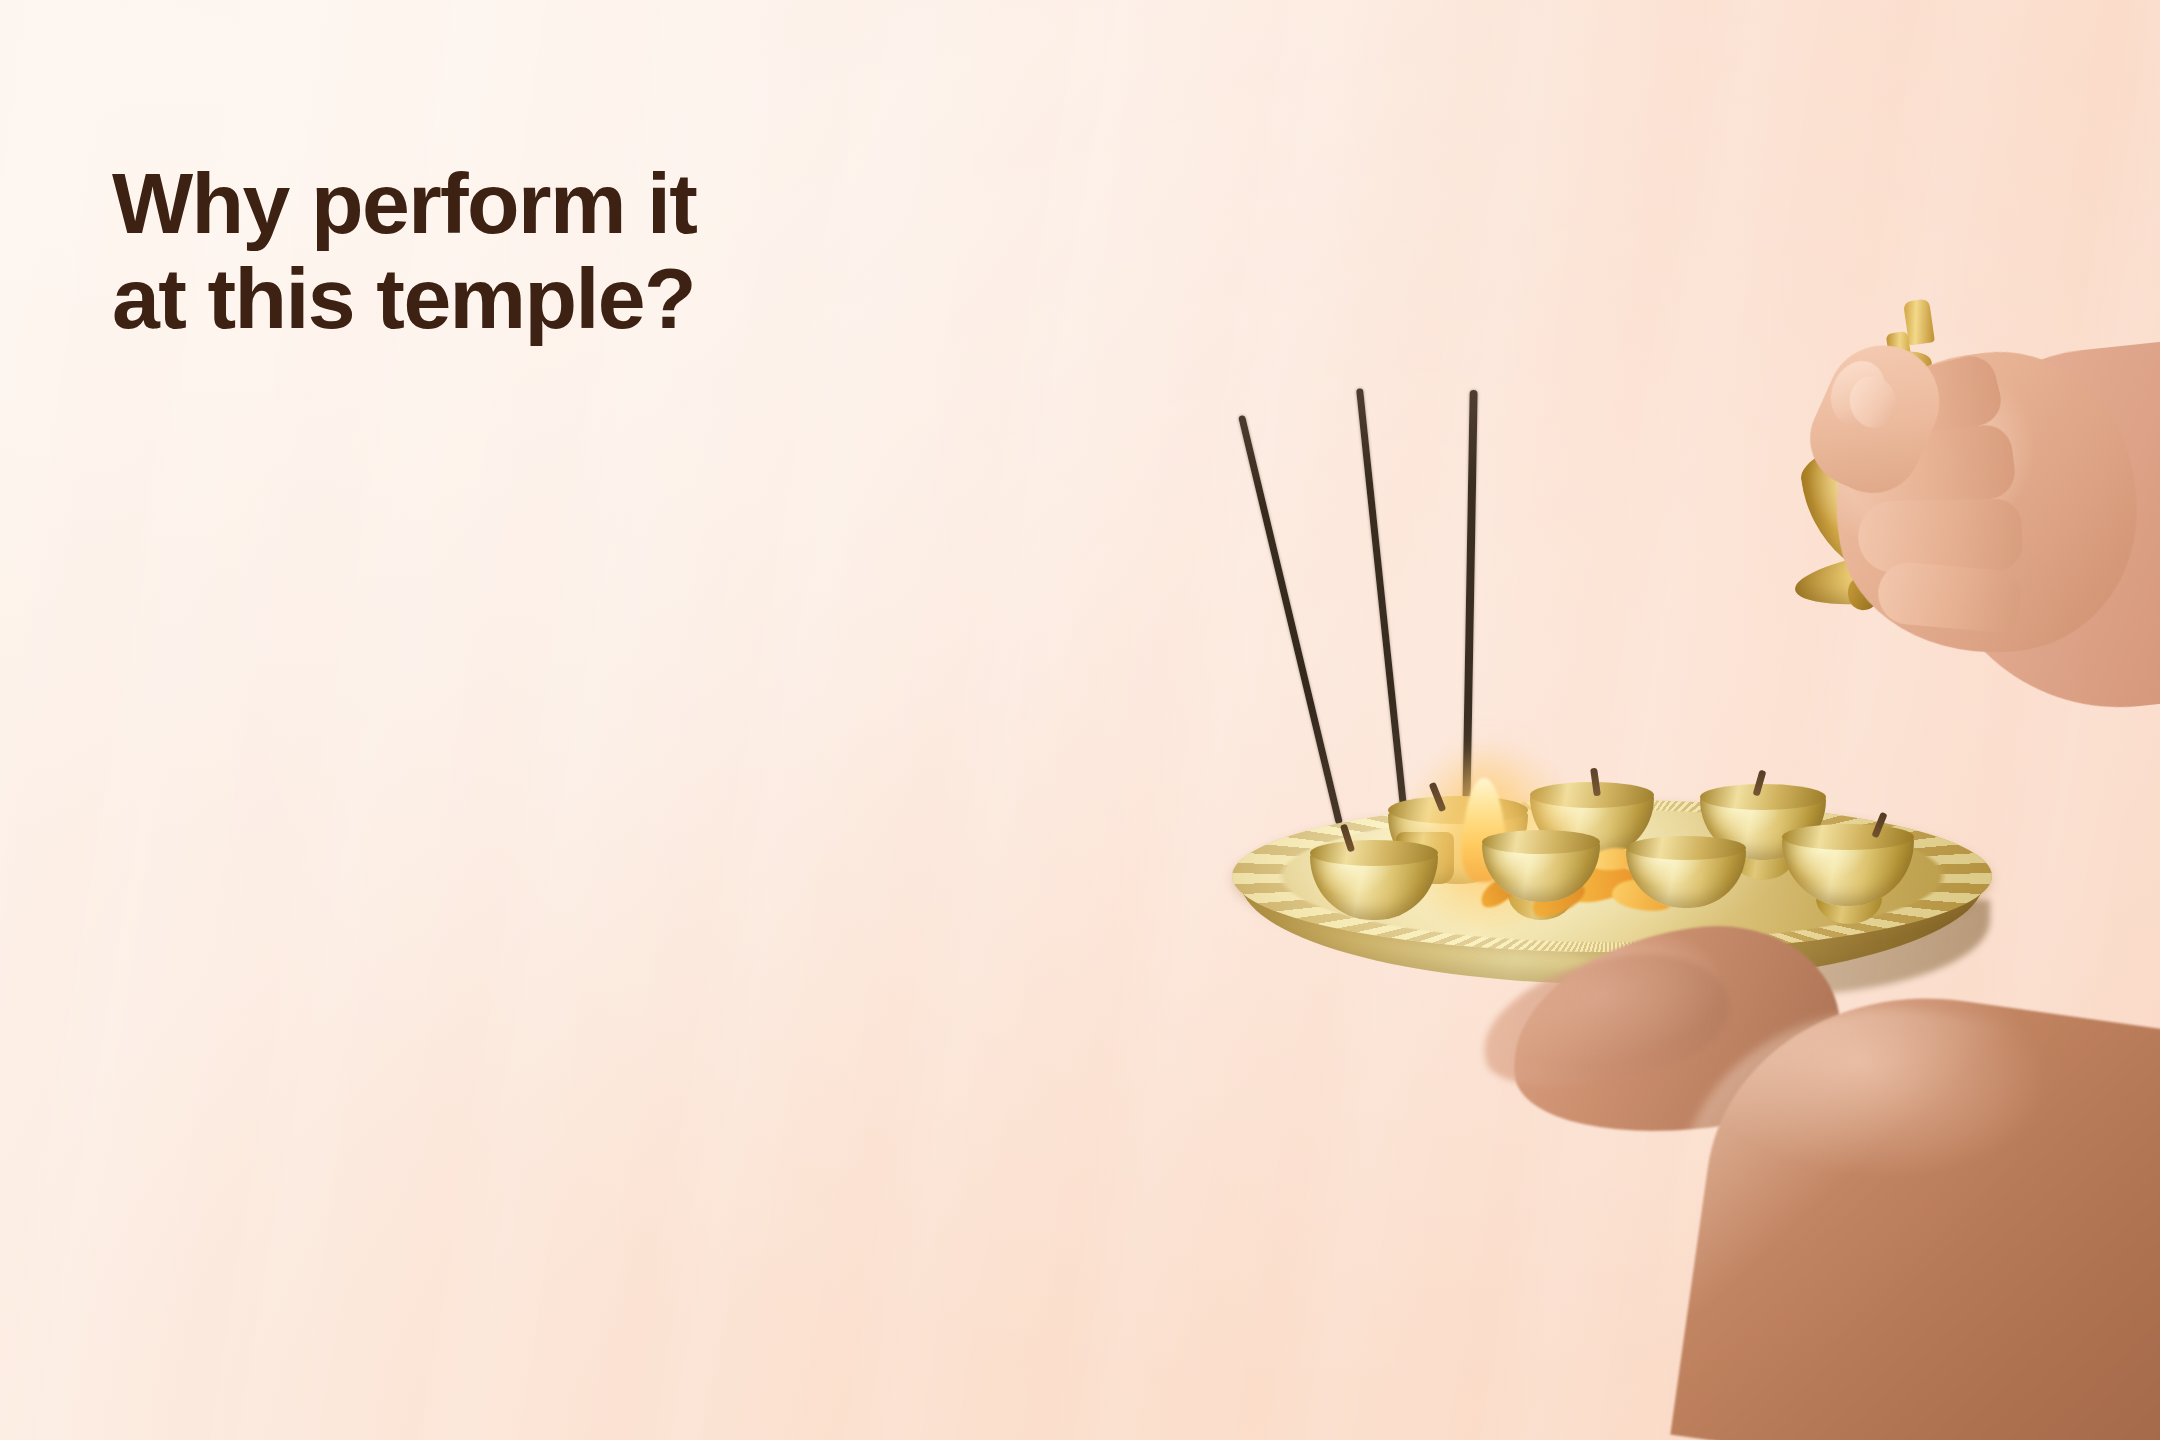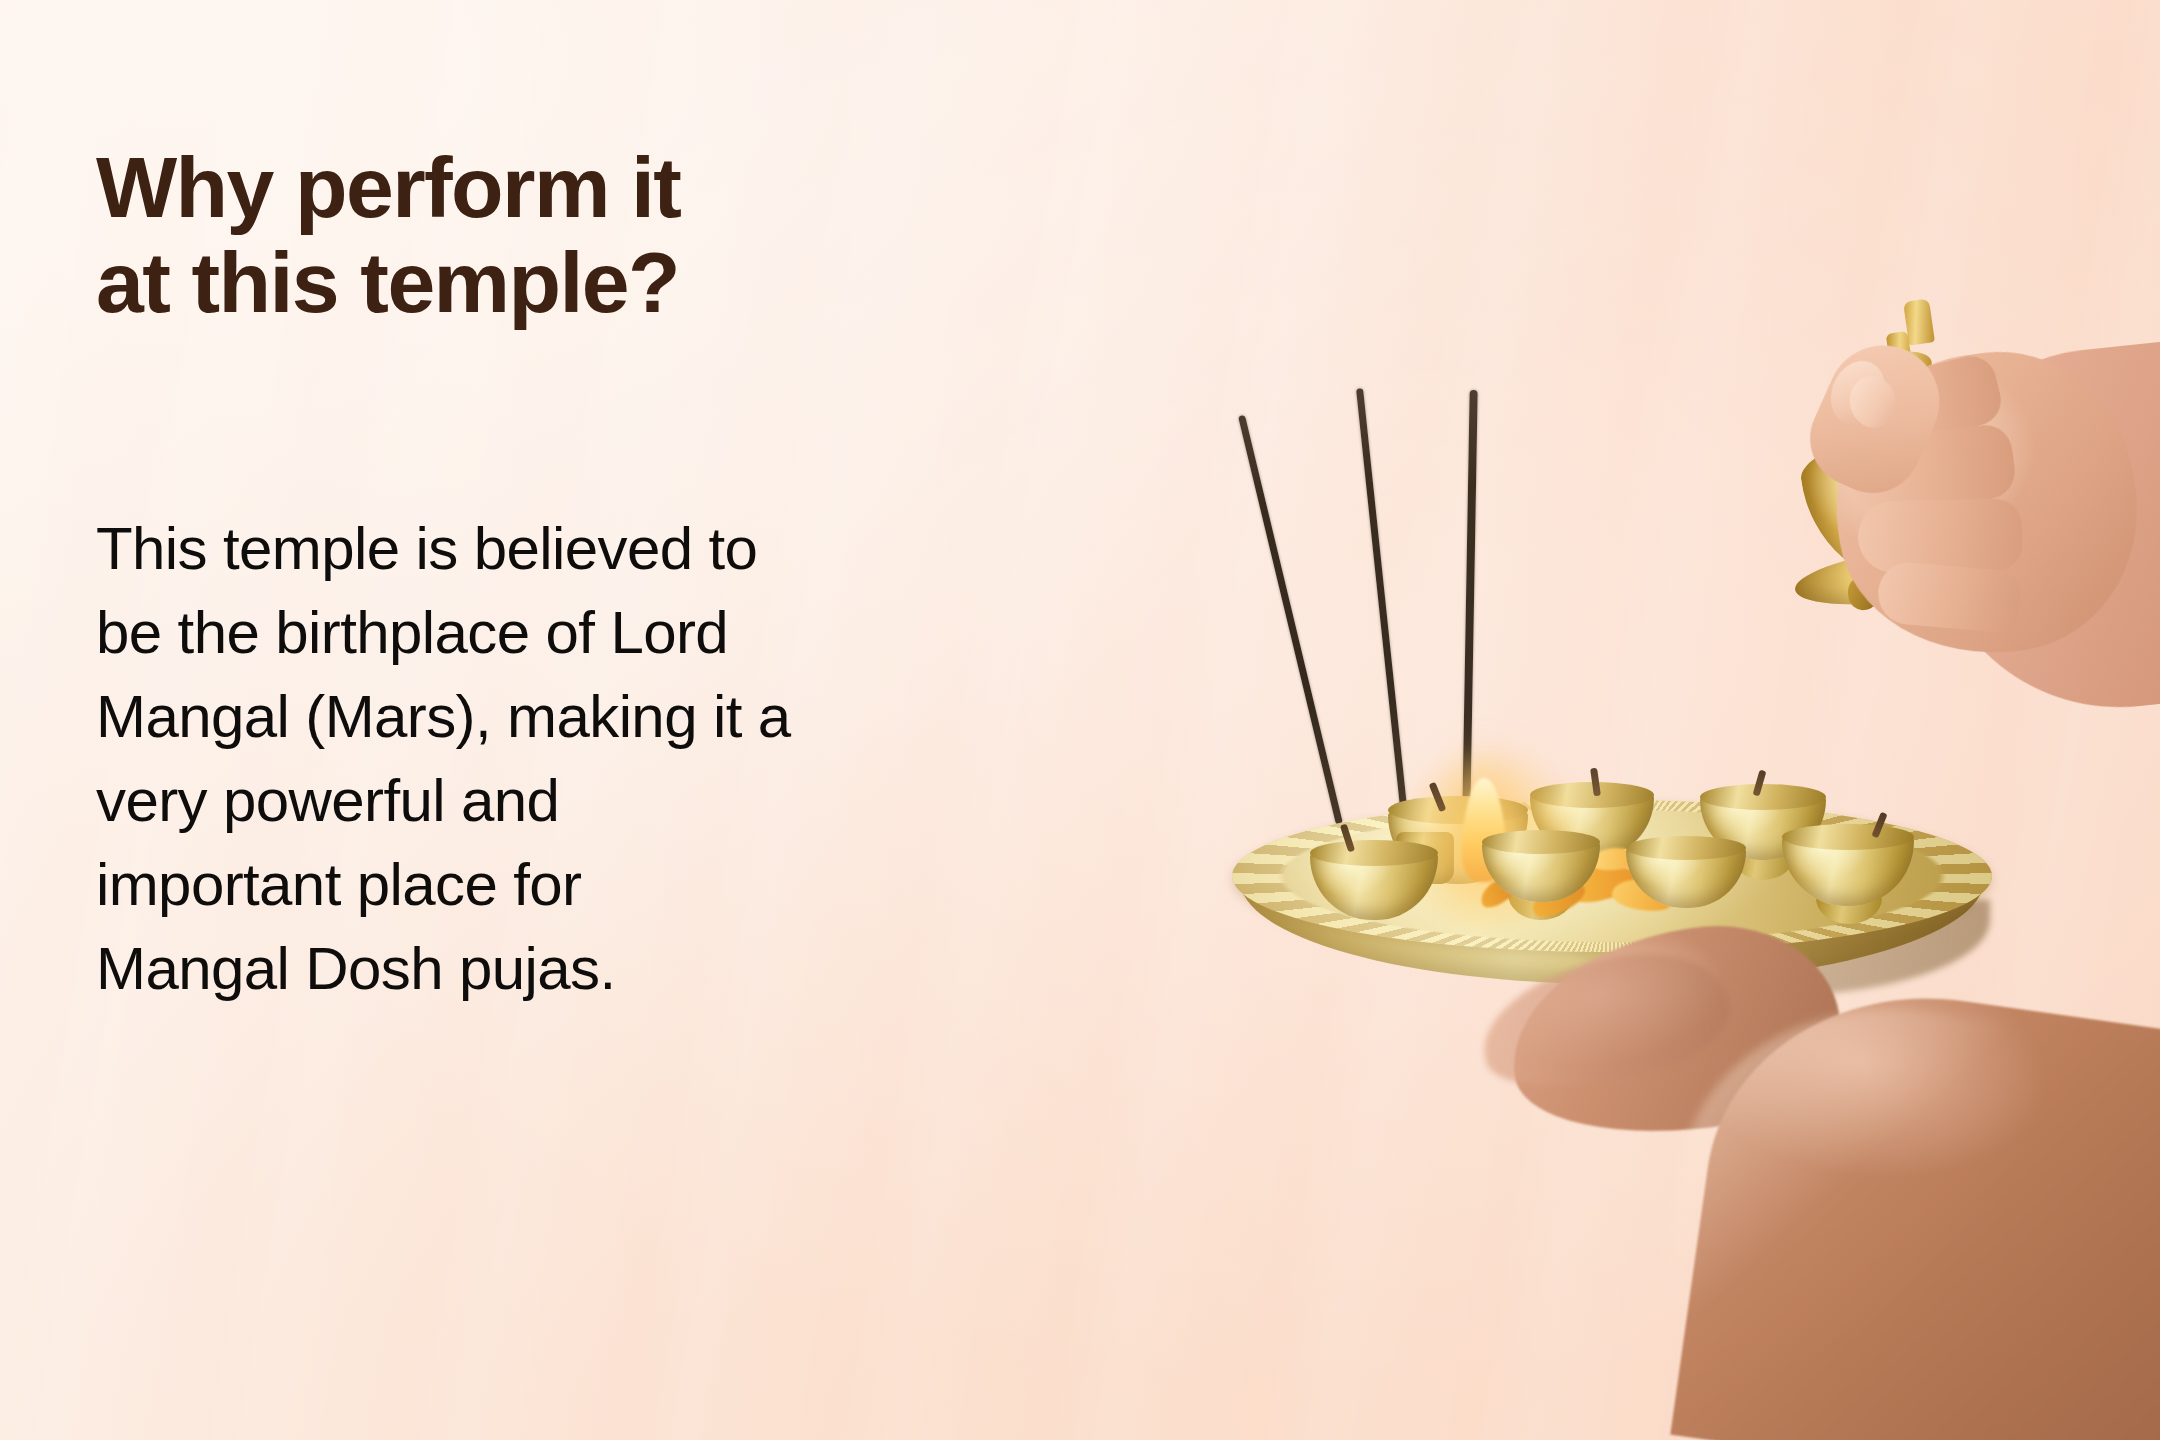--- a/index.html
+++ b/index.html
@@ -50,21 +50,21 @@
     left: 96px;
     top: 140px;
     width: 1000px;
   }
   .headline {
     color: #3D2112;
     font-size: 86px;
     font-weight: 700;
     line-height: 1.10;
     letter-spacing: -1.6px;
-    margin: 0;
+    margin: 16px;
     white-space: pre-line;
   }
   .body-copy {
     color: #0E0D0C;
     font-size: 60px;
     font-weight: 400;
     line-height: 1.40;
     letter-spacing: -0.6px;
     margin: 0;
     margin-top: 178px;
@@ -398,26 +398,20 @@
 
 <div id="stage">
 
   <div class="bg-base"></div>
   <div class="bg-streaks"></div>
   <div class="bg-vignette"></div>
 
   <div class="text-col">
     <h1 class="headline">Why perform it
 at this temple?</h1>
-    <p class="body-copy">This temple is believed to
-be the birthplace of Lord
-Mangal (Mars), making it a
-very powerful and
-important place for
-Mangal Dosh pujas.</p>
   </div>
 
   <div class="scene">
 
     <div class="incense" id="incense-1"></div>
     <div class="incense" id="incense-2"></div>
     <div class="incense" id="incense-3"></div>
 
     <div class="upper-forearm"></div>
     <div class="bell-handle-top"></div>

